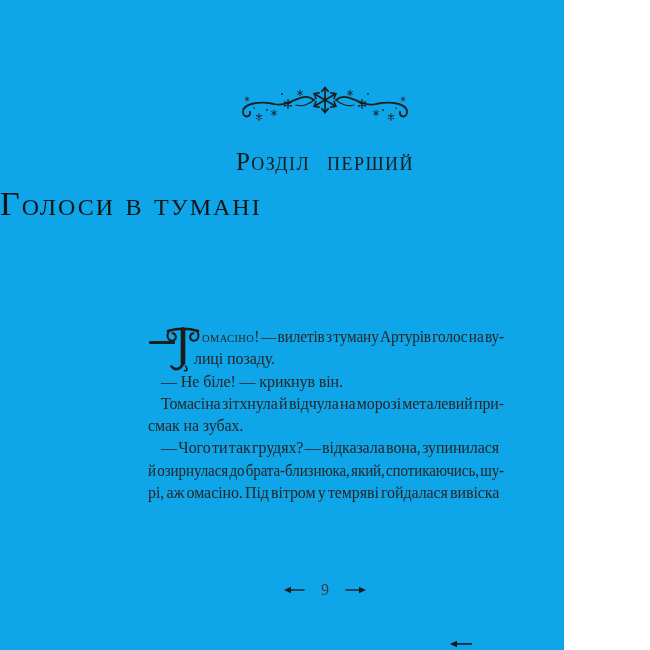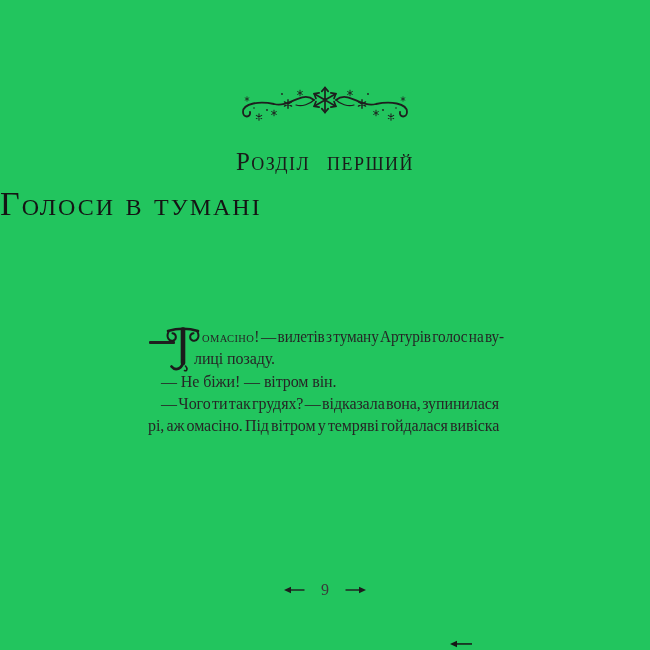--- a/index.html
+++ b/index.html
@@ -1,17 +1,17 @@
 <!DOCTYPE html>
 <html><head>
 <meta charset="utf-8">
 <style>
   html,body{margin:0;padding:0;background:#ffffff;}
   .page{
-    position:relative;width:650px;height:650px;background:#22c55e;
+    position:relative;width:564px;height:650px;background:#0ea5e9;
     font-family:"Liberation Serif","DejaVu Serif",serif;color:#262626;overflow:hidden;
   }
   .ornament{position:absolute;left:230px;top:84px;width:190px;height:44px;}
   .chapter-label{
     position:absolute;left:0;top:148px;width:650px;text-align:center;
     font-variant:small-caps;font-size:25px;letter-spacing:1.5px;word-spacing:9px;color:#1a1a1a;
   }
   .chapter-title{
     position:absolute;left:0;top:185px;width:650px;text-align:left;
     font-variant:small-caps;font-size:34px;letter-spacing:2px;color:#141414;
@@ -90,22 +90,25 @@
       <path d="M3,8 Q18,3.5 33,8" stroke-width="2.6"></path>
       <path d="M4,8 C0.5,14 4,19 8.5,17.5 C12,16 11.5,10.5 7.5,10.2" stroke-width="2"></path>
       <path d="M32,8 C35.5,14 32,19 27.5,17.5 C24,16 24.5,10.5 28.5,10.2" stroke-width="2"></path>
       <path d="M18,6.5 L18,40" stroke-width="4.6"></path>
       <path d="M18,38 C18,45.5 10.5,48.5 6.5,43.5" stroke-width="2.8"></path>
       <path d="M20.5,43 C23,45.5 22,48.6 19.5,47.6" stroke-width="1.6"></path>
     </svg>
 
     <div class="line j dc1"><span class="ln" style="word-spacing: -2.5px; transform-origin: 0px 50%; transform: scaleX(0.95301);"><span class="lead">омасіно!</span><span> — вилетів з туману Артурів голос на ву-</span></span></div>
     <div class="line dc2"><span class="ln">лиці позаду.</span></div>
-    <div class="line ind"><span class="ln">— Не біжи! — вітром він.</span></div>
+    <div class="line ind"><span class="ln">— Не біле! — крикнув він.</span></div>
+    <div class="line ind j"><span class="ln" style="word-spacing: -2.5px; transform-origin: 0px 50%; transform: scaleX(0.996595);">Томасіна зітхнула й відчула на морозі металевий при-</span></div>
+    <div class="line"><span class="ln">смак на зубах.</span></div>
     <div class="line ind j"><span class="ln" style="word-spacing: -2.43359px;">— Чого ти так грудях? — відказала вона, зупинилася</span></div>
+    <div class="line j"><span class="ln" style="word-spacing: -2.5px; transform-origin: 0px 50%; transform: scaleX(0.940283);">й озирнулася до брата-близнюка, який, спотикаючись, шу-</span></div>
     <div class="line j"><span class="ln" style="word-spacing: -1.64453px;">рі, аж омасіно. Під вітром у темряві гойдалася вивіска</span></div>
   </div>
 
   <div class="pageno">
     <svg width="22" height="8" viewBox="0 0 22 8">
       <path d="M1,4 L8,0.8 L8,7.2 Z" fill="#1d1d1d"></path>
       <rect x="7" y="3.3" width="14.5" height="1.4" fill="#1d1d1d"></rect>
     </svg>
     <span class="num">9</span>
     <svg width="22" height="8" viewBox="0 0 22 8">

